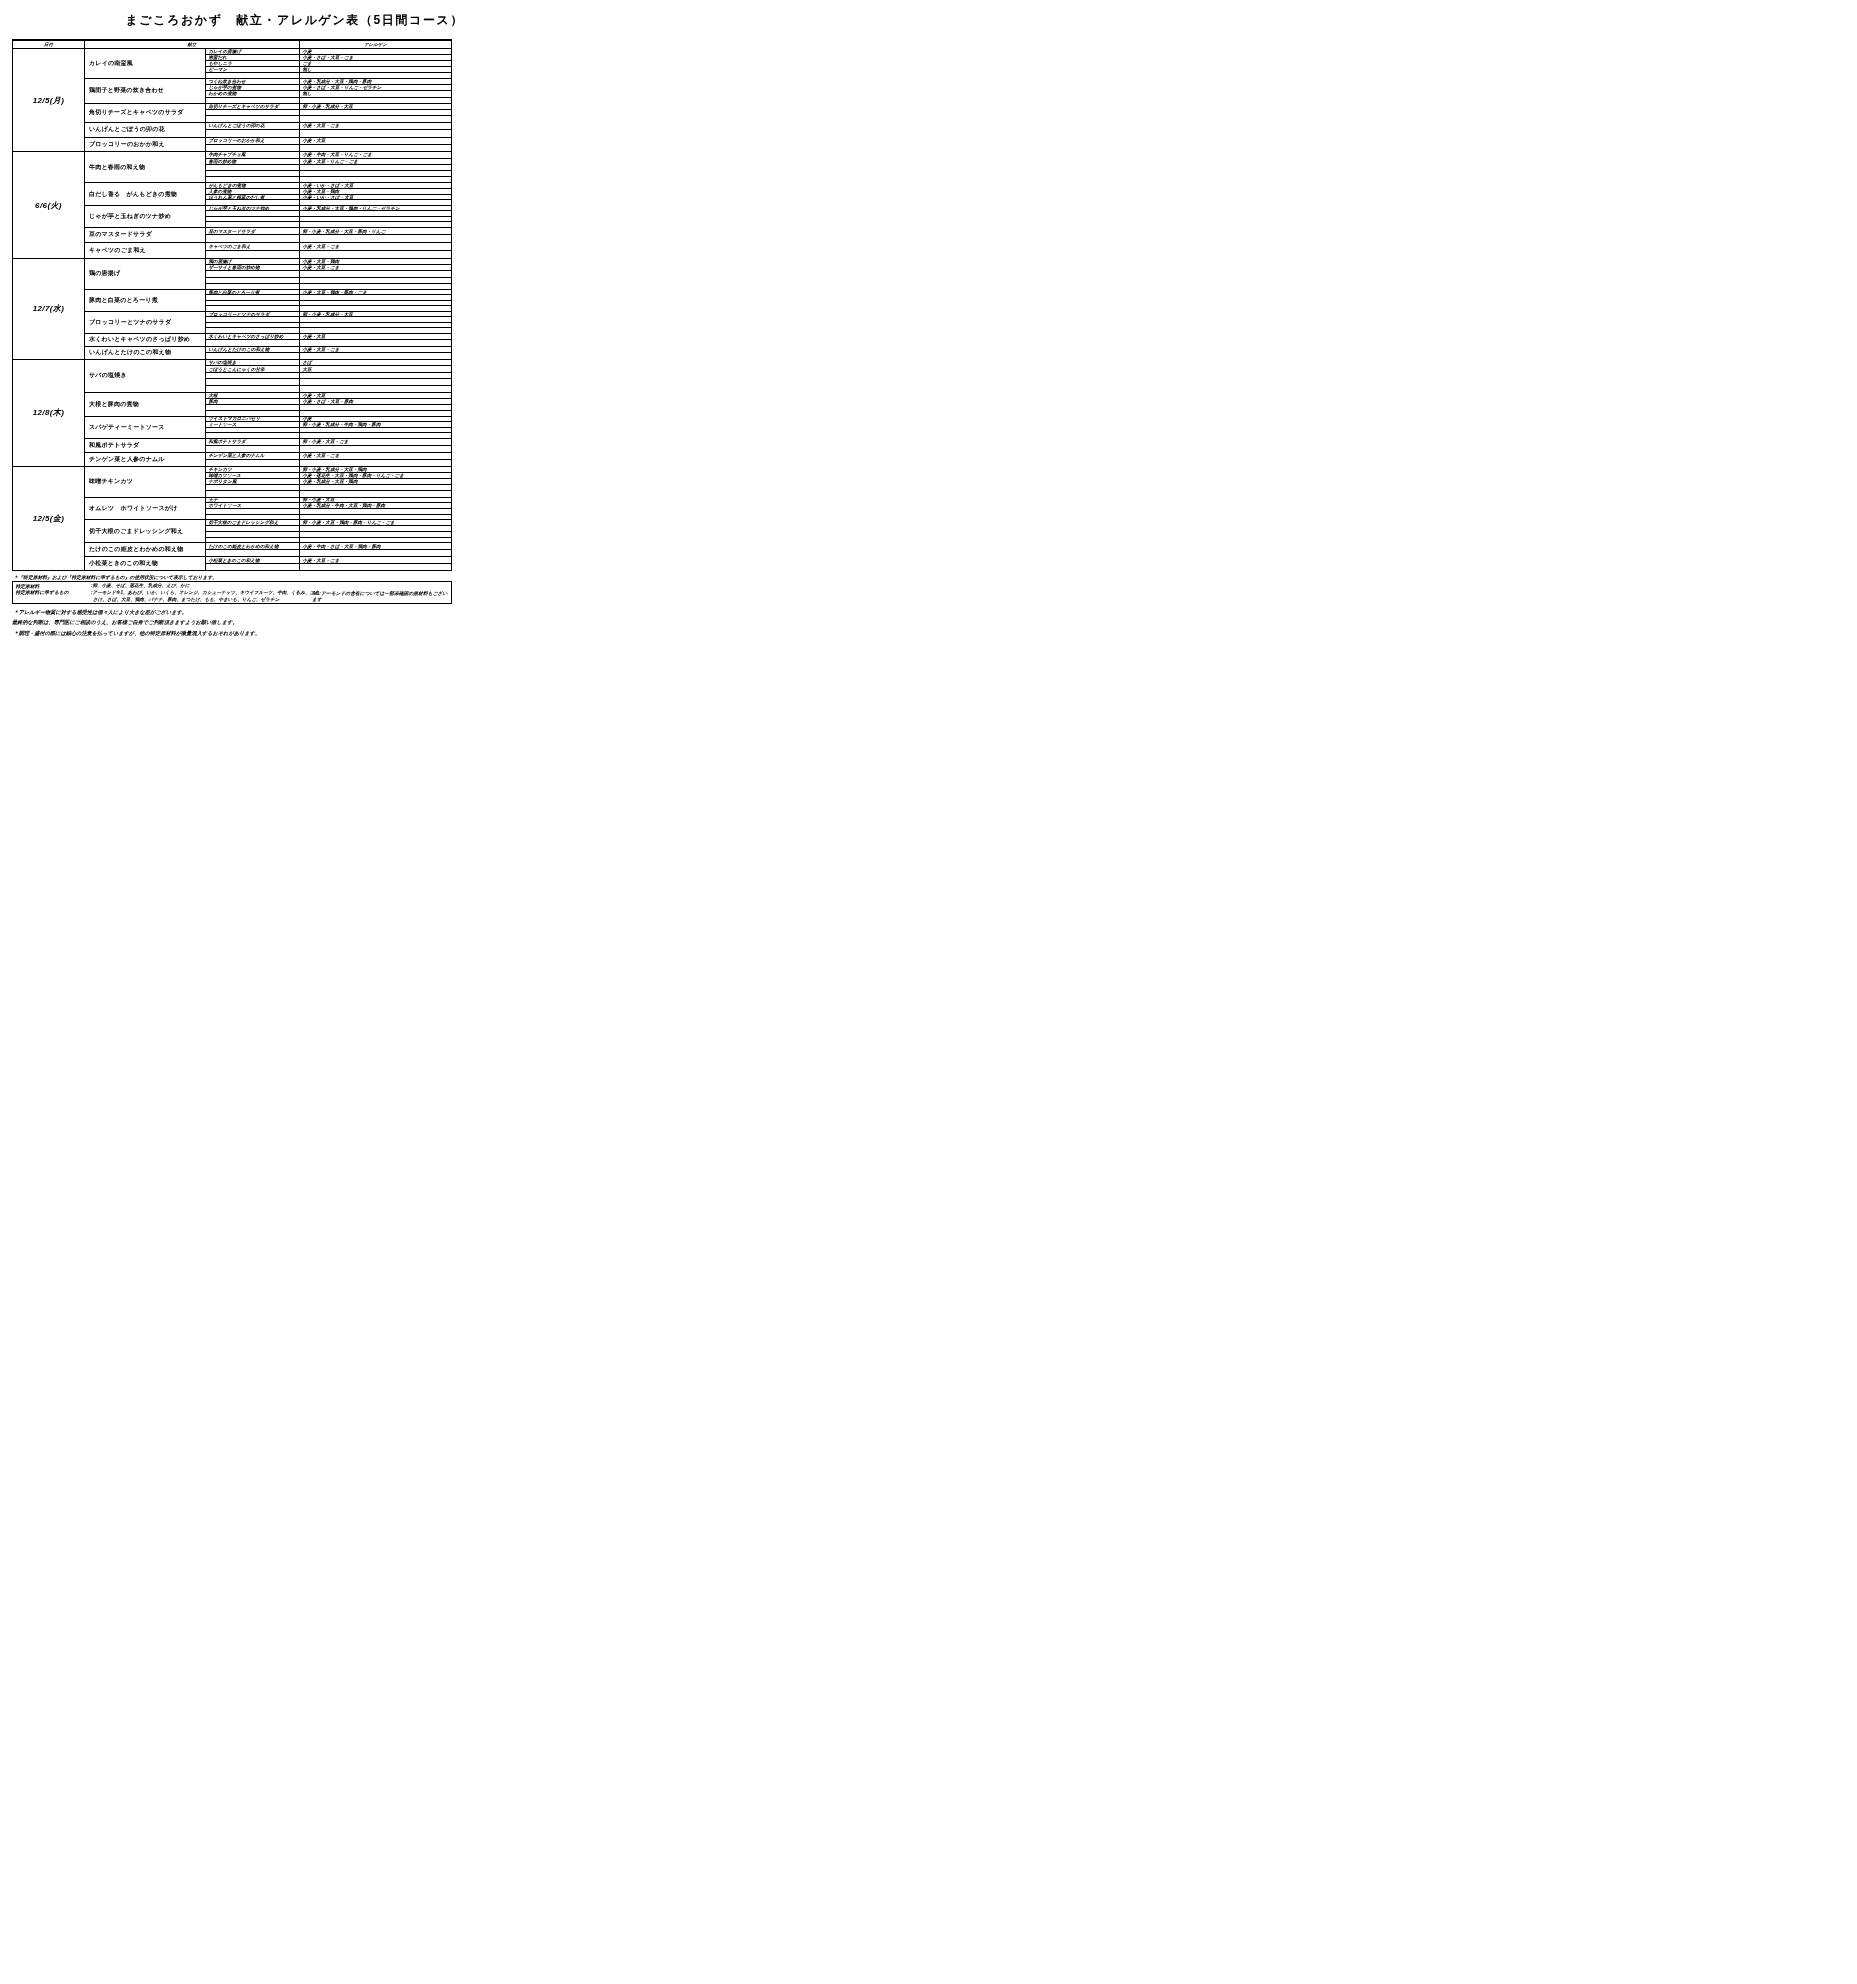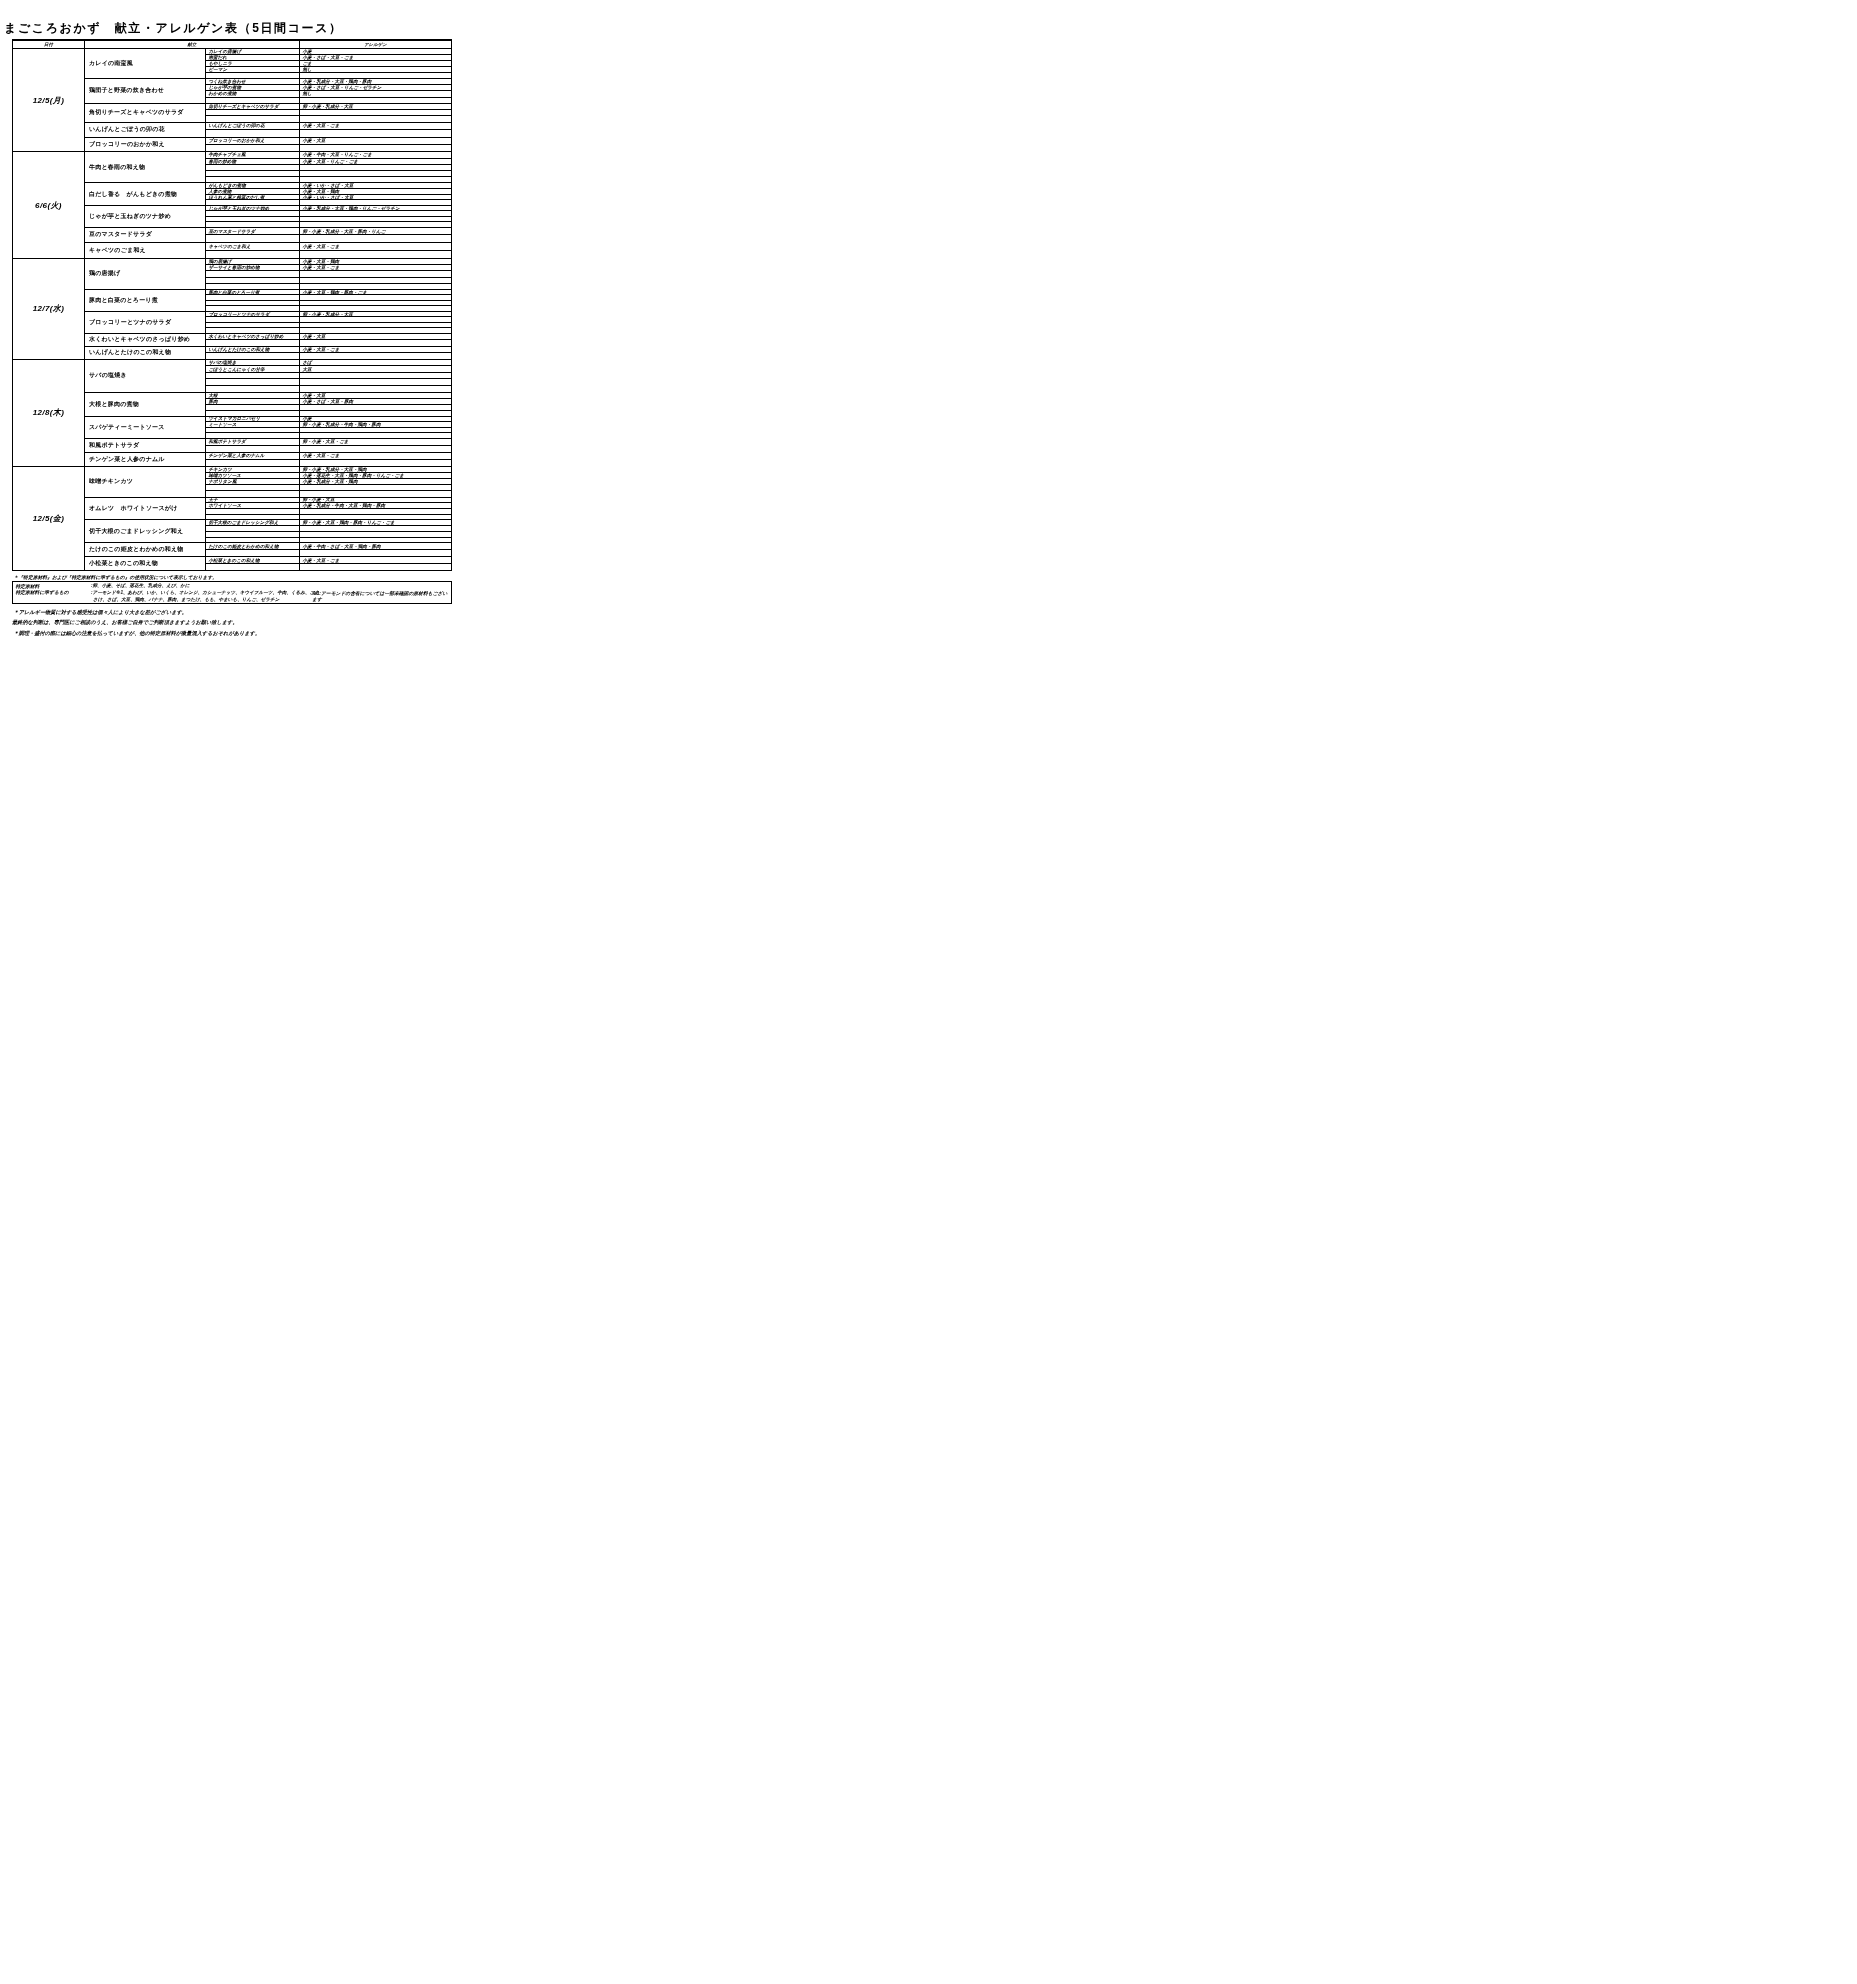--- a/index.html
+++ b/index.html
@@ -2,22 +2,22 @@
 <html style="font-size:6.4px"><head>
 <meta charset="utf-8">
 <style>
   html,body { margin:0; padding:0; background:#ffffff; }
   .page {
     position:relative; width:464px; height:657px; background:#fff;
     font-family:"Liberation Sans","DejaVu Sans",sans-serif;
     color:#000; font-weight:700;
   }
   .title {
-    position:absolute; top:12px; left:4px; right:0; text-align:left;
-    font-size:12px; letter-spacing:1.6px; white-space:nowrap;margin-top:8px;
+    position:absolute; top:12px; left:16px; right:0; text-align:right;
+    font-size:12px; letter-spacing:1.6px; white-space:nowrap;
   }
   .menu-table {
     position:absolute; left:12px; top:39px; width:440px;
     border:1.2px solid #000; border-top-width:2px; box-sizing:border-box;
     background:#fff;
   }
   .header-row { display:flex; height:7.1px; border-bottom:1.2px solid #000; }
   .hcell {
     display:flex; align-items:center; justify-content:center;
     font-size:4.4px; font-style:italic; box-sizing:border-box;

